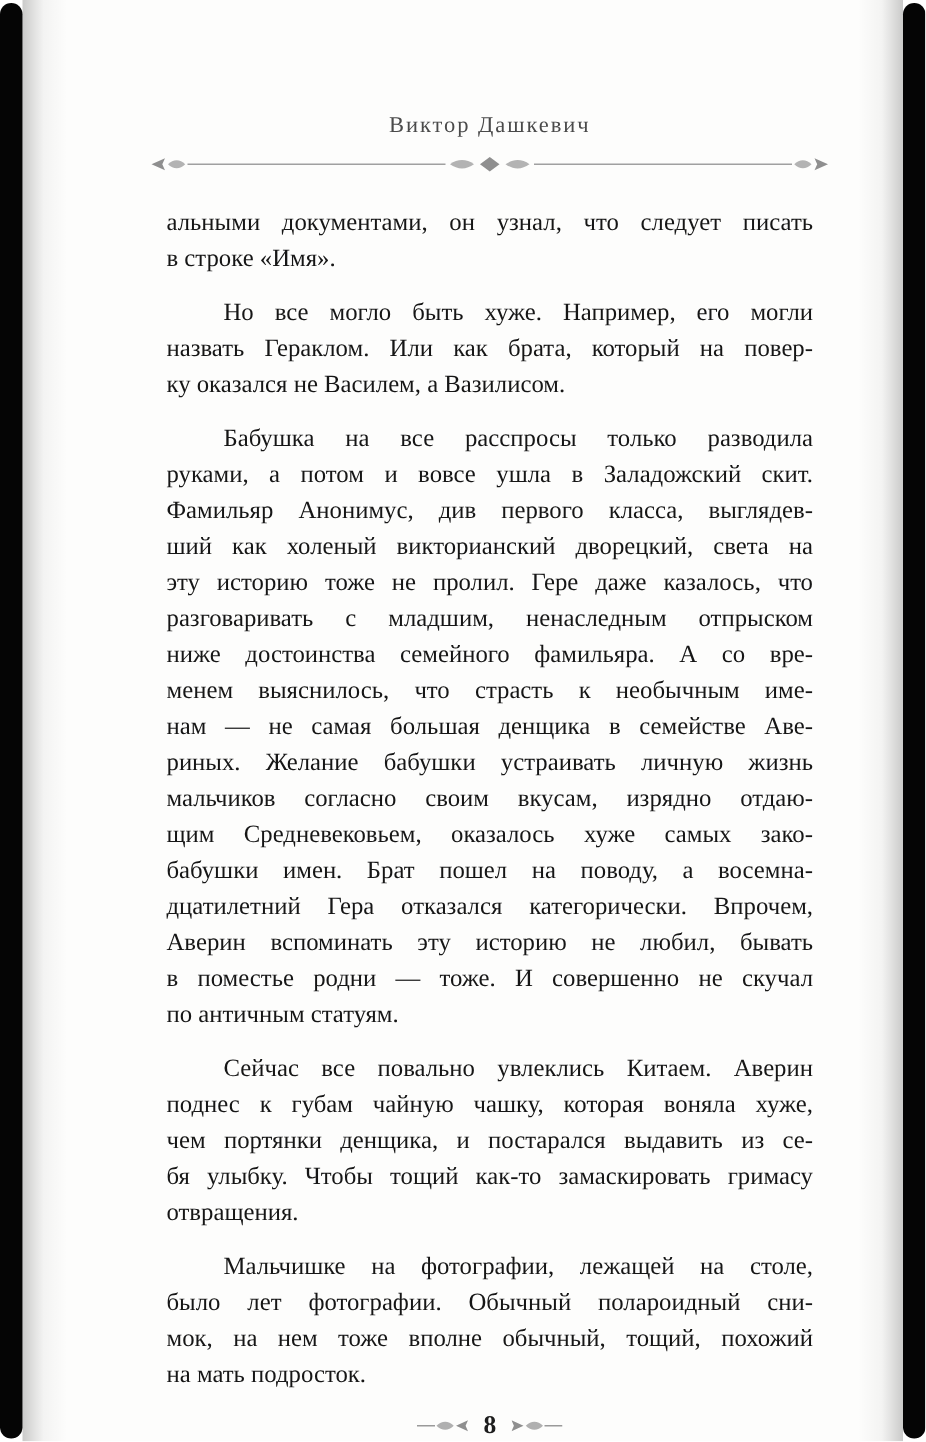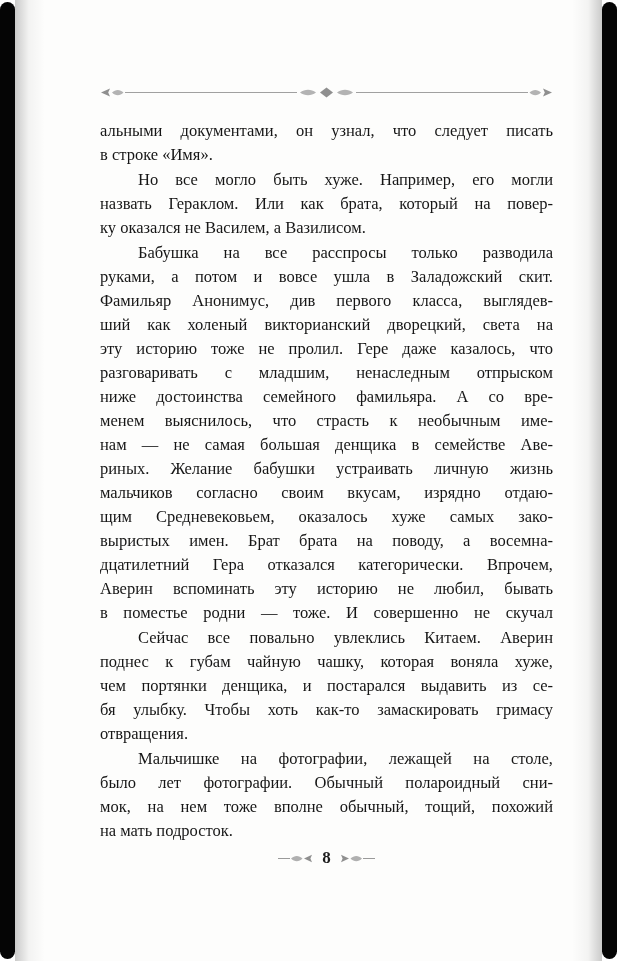--- a/index.html
+++ b/index.html
@@ -55,21 +55,21 @@
 
   .divider { display: block; margin: 10px auto 0 auto; }
 
   .text {
     margin-top: 20px;
     font-size: 16.5px;
     line-height: 24px;
     color: #161616;
   }
 
-  .para { margin: 1px; padding: 0; }
+  .para { margin: 12px; padding: 0; }
   .line {
     display: block;
     text-align: justify;
     text-align-last: justify;
     white-space: normal;
   }
   .line.last { text-align: center; text-align-last: left; }
   .para.indent .line.first { text-indent: 38px; }
 
   .footer {
@@ -89,20 +89,21 @@
 </head>
 <body>
 
 <div class="screen">
   <div class="edge left"></div>
   <div class="edge right"></div>
 
   <div class="page">
 
     <header class="column">
+      <div class="author">Виктор Дашкевич</div>
 
       <svg class="divider" width="455" height="13" viewBox="0 0 455 13" xmlns="http://www.w3.org/2000/svg">
         <line x1="26" y1="6.5" x2="198" y2="6.5" stroke="#a0a0a0" stroke-width="1"></line>
         <line x1="257" y1="6.5" x2="429" y2="6.5" stroke="#a0a0a0" stroke-width="1"></line>
         <path d="M2 6.5 L11 2.5 L9.2 6.5 L11 10.5 Z" fill="#8f8f8f"></path>
         <path d="M13 6.5 C16.5 3, 21 3, 24.5 6.5 C21 10, 16.5 10, 13 6.5 Z" fill="#b3b3b3"></path>
         <path d="M201 6.5 C206 2.8, 212 2.8, 217 6.5 C212 10.2, 206 10.2, 201 6.5 Z" fill="#b3b3b3"></path>
         <polygon points="221,6.5 227.5,1.6 234,6.5 227.5,11.4" fill="#8f8f8f"></polygon>
         <path d="M238 6.5 C243 2.8, 249 2.8, 254 6.5 C249 10.2, 243 10.2, 238 6.5 Z" fill="#b3b3b3"></path>
         <path d="M430.5 6.5 C434 3, 438.5 3, 442 6.5 C438.5 10, 434 10, 430.5 6.5 Z" fill="#b3b3b3"></path>
@@ -126,30 +127,31 @@
           <span class="line">Фамильяр Анонимус, див первого класса, выглядев-</span>
           <span class="line">ший как холеный викторианский дворецкий, света на</span>
           <span class="line">эту историю тоже не пролил. Гере даже казалось, что</span>
           <span class="line">разговаривать с младшим, ненаследным отпрыском</span>
           <span class="line">ниже достоинства семейного фамильяра. А со вре-</span>
           <span class="line">менем выяснилось, что страсть к необычным име-</span>
           <span class="line">нам — не самая большая денщика в семействе Аве-</span>
           <span class="line">риных. Желание бабушки устраивать личную жизнь</span>
           <span class="line">мальчиков согласно своим вкусам, изрядно отдаю-</span>
           <span class="line">щим Средневековьем, оказалось хуже самых зако-</span>
-          <span class="line">выристых имен. Брат брата на поводу, а восемна-</span>
+          <span class="line">бабушки имен. Брат пошел на поводу, а восемна-</span>
           <span class="line">дцатилетний Гера отказался категорически. Впрочем,</span>
           <span class="line">Аверин вспоминать эту историю не любил, бывать</span>
           <span class="line">в поместье родни — тоже. И совершенно не скучал</span>
+          <span class="line last">по античным статуям.</span>
         </p>
         <p class="para indent">
           <span class="line first">Сейчас все повально увлеклись Китаем. Аверин</span>
           <span class="line">поднес к губам чайную чашку, которая воняла хуже,</span>
           <span class="line">чем портянки денщика, и постарался выдавить из се-</span>
-          <span class="line">бя улыбку. Чтобы хоть как-то замаскировать гримасу</span>
+          <span class="line">бя улыбку. Чтобы тощий как-то замаскировать гримасу</span>
           <span class="line last">отвращения.</span>
         </p>
         <p class="para indent">
           <span class="line first">Мальчишке на фотографии, лежащей на столе,</span>
           <span class="line">было лет фотографии. Обычный полароидный сни-</span>
           <span class="line">мок, на нем тоже вполне обычный, тощий, похожий</span>
           <span class="line last">на мать подросток.</span>
         </p>
       </main>
 

